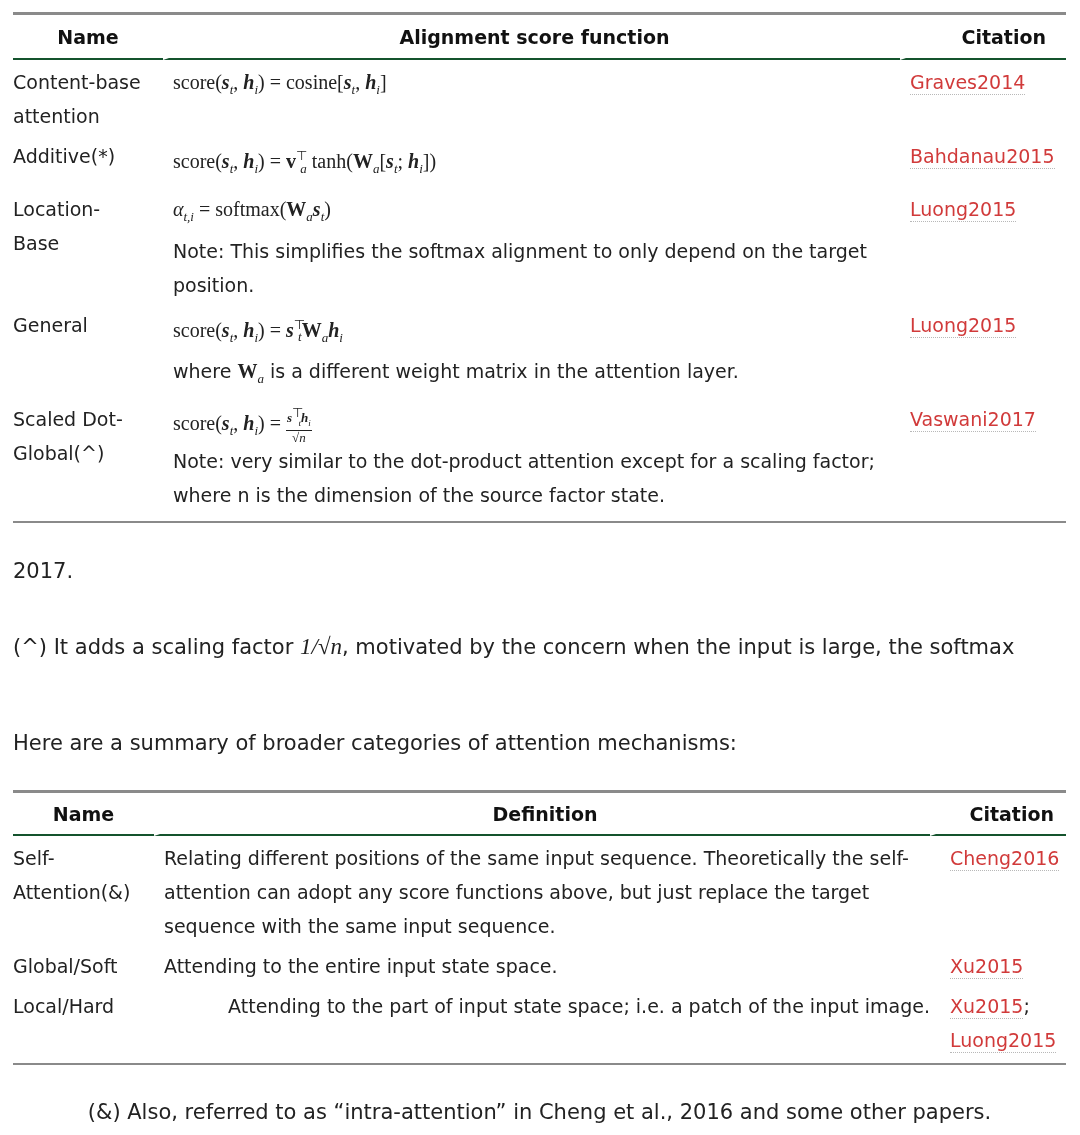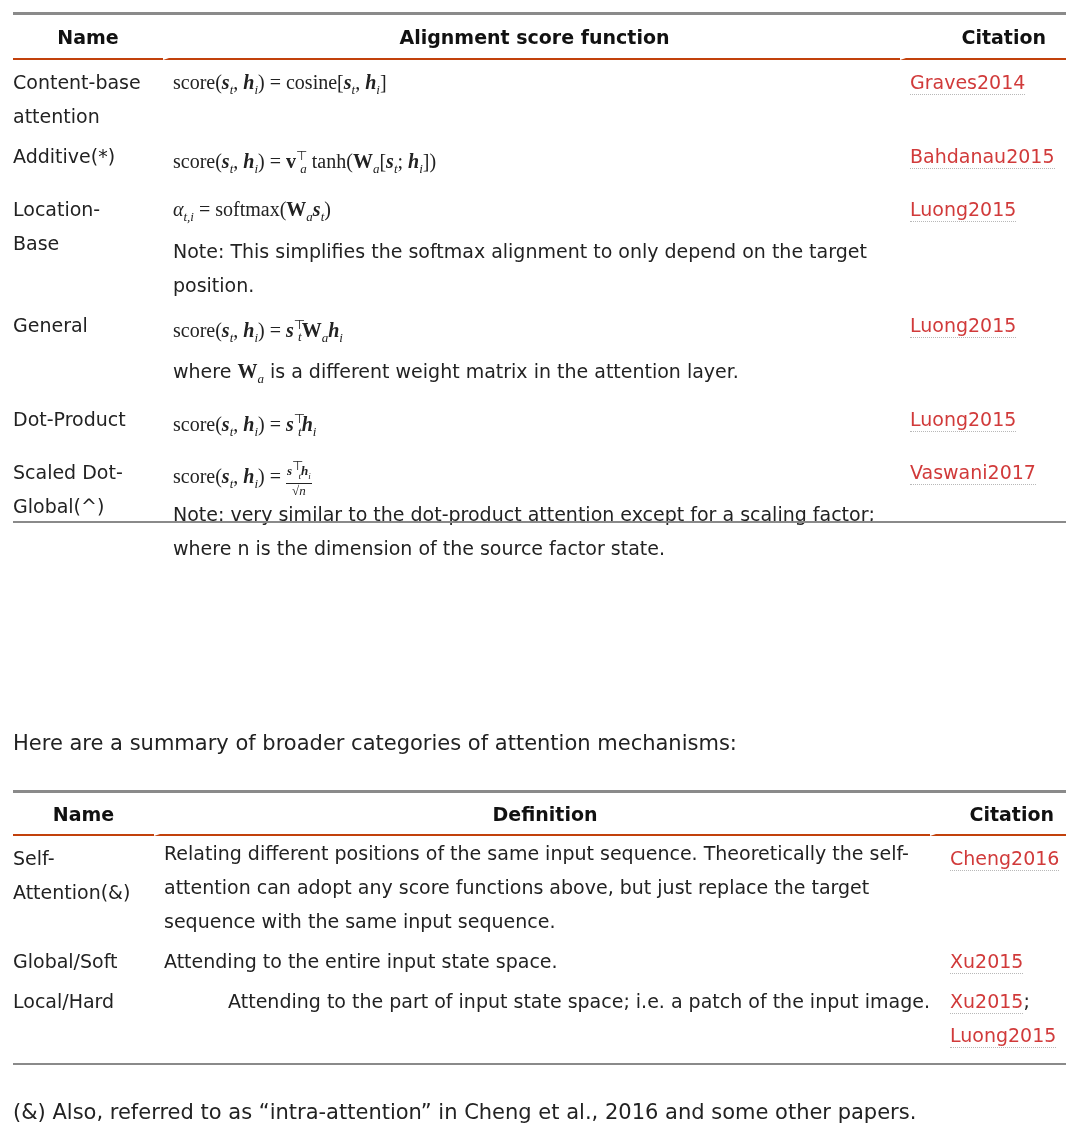--- a/index.html
+++ b/index.html
@@ -6,21 +6,21 @@
   body {
     width: 1080px; height: 1135px; overflow: hidden; position: relative;
     font-family: "DejaVu Sans", "Liberation Sans", sans-serif;
     color: #222222; font-size: 19px;
   }
   .page { position: absolute; left: 13px; top: 0; width: 1053px; }
   table.t { border-collapse: separate; border-spacing: 0; width: 1053px; position: absolute; left: 0; }
   table.t thead th {
     font-weight: bold; font-size: 19px; color: #111;
     height: 43px; padding: 0; vertical-align: middle;
-    border-bottom: 2px solid #c2410c;
+    border-bottom: 2px solid #14532d;
   }
   table.t td { vertical-align: top; padding: 0; line-height: 34px; }
   .rule-top { position: absolute; left: 0; width: 1053px; height: 3px; background: #8a8a8a; }
   .rule-bot { position: absolute; left: 0; width: 1053px; height: 2px; background: #8a8a8a; }
   .math { font-family: Liberation Serif, serif; font-size: 20px; }
   .math b i, .bi { font-weight: bold; font-style: italic; }
   .math .bf { font-weight: bold; font-style: normal; }
   .math sub, .math sup { font-size: 13px; }
   .cite {
     color: #d13a3a; text-decoration: none;
@@ -93,49 +93,42 @@
         <td style="padding-top:6px;">
             <div>General</div>
           </td>
         <td class="cell-gap" style="padding-top:6px;">
           <div class="math">score(<b><i>s</i></b><sub><i>t</i></sub>, <b><i>h</i></b><sub><i>i</i></sub>) = <b><i>s</i></b><sup>⊤</sup><sub style="margin-left:-7px;"><i>t</i></sub><span class="bf">W</span><sub><i>a</i></sub><b><i>h</i></b><sub><i>i</i></sub></div>
           <div><span>where </span><span class="math"><span class="bf">W</span><sub><i>a</i></sub></span><span> is a different weight matrix in the attention layer.</span></div>
         </td>
         <td style="padding-top:6px; padding-left:10px;"><a class="cite" href="#">Luong2015</a></td>
       </tr>
 
-      <tr>
-        <td style="padding-top:6px;">
-            <div>Dot-Product</div>
-          </td>
-        <td class="cell-gap" style="padding-top:6px;">
-          <span class="math">score(<b><i>s</i></b><sub><i>t</i></sub>, <b><i>h</i></b><sub><i>i</i></sub>) = <b><i>s</i></b><sup>⊤</sup><sub style="margin-left:-7px;"><i>t</i></sub><b><i>h</i></b><sub><i>i</i></sub></span>
-        </td>
-        <td style="padding-top:6px; padding-left:10px;"><a class="cite" href="#">Luong2015</a></td>
-      </tr>
 
       <tr>
         <td style="padding-top:6px;">
           <div>Scaled Dot-</div>
           <div>Global(^)</div>
         </td>
         <td class="cell-gap" style="padding-top:6px;">
           <div class="math" style="height:42px; line-height:42px;">score(<b><i>s</i></b><sub><i>t</i></sub>, <b><i>h</i></b><sub><i>i</i></sub>) = <span class="frac"><span class="num"><b><i>s</i></b><sup>⊤</sup><sub style="margin-left:-5px; font-size:9px;"><i>t</i></sub><b><i>h</i></b><sub style="font-size:9px;"><i>i</i></sub></span><span class="den">√<i>n</i></span></span></div>
           <div>Note: very similar to the dot-product attention except for a scaling factor;</div>
           <div>where n is the dimension of the source factor state.</div>
         </td>
         <td style="padding-top:6px; padding-left:10px;"><a class="cite" href="#">Vaswani2017</a></td>
       </tr>
     </tbody>
   </table>
   <div class="rule-bot" style="top:521px;"></div>
 
   <div class="para" style="top:553px;">
+    <div>2017.</div>
   </div>
   <div class="para" style="top:628px;">
+    <div><span>(^) It adds a scaling factor </span><span class="math" style="font-size:23px; font-style:italic;">1/√<i>n</i></span><span>, motivated by the concern when the input is large, the softmax</span></div>
   </div>
   <div class="para" style="top:725px;">Here are a summary of broader categories of attention mechanisms:</div>
 
   <div class="rule-top" style="top:790px;"></div>
   <table class="t" style="top:793px;">
     <colgroup>
         <col style="width:141px">
         <col style="width:776px">
         <col style="width:136px">
       </colgroup>
@@ -145,21 +138,21 @@
         <th style="text-align:center; border-left:6px solid #fff; height:41px;">Definition</th>
         <th style="text-align:right; padding-right:12px; border-left:6px solid #fff; height:41px;">Citation</th>
       </tr>
     </thead>
     <tbody>
       <tr>
         <td style="padding-top:5px;">
           <div>Self-</div>
           <div>Attention(&amp;)</div>
         </td>
-        <td style="padding-left:10px;margin-top:25px;">
+        <td style="padding-top:5px; padding-left:10px;margin-top:25px;">
           <div>Relating different positions of the same input sequence. Theoretically the self-</div>
           <div>attention can adopt any score functions above, but just replace the target</div>
           <div>sequence with the same input sequence.</div>
         </td>
         <td style="padding-top:5px; padding-left:20px;"><a class="cite" href="#">Cheng2016</a></td>
       </tr>
       <tr>
         <td style="padding-top:6px;">
             <div>Global/Soft</div>
           </td>
@@ -177,14 +170,14 @@
           </td>
         <td style="padding-top:6px; padding-left:20px;">
           <div><a class="cite" href="#">Xu2015</a><span>;</span></div>
           <div><a class="cite" href="#">Luong2015</a></div>
         </td>
       </tr>
     </tbody>
   </table>
   <div class="rule-bot" style="top:1063px;"></div>
 
-  <div class="para" style="top:1094px;">(&amp;) Also, referred to as “intra-attention” in Cheng et al., 2016 and some other papers.</div>
+  <div class="para" style="top:1094px;text-align:center;">(&amp;) Also, referred to as “intra-attention” in Cheng et al., 2016 and some other papers.</div>
 </div>
 
 </body></html>

